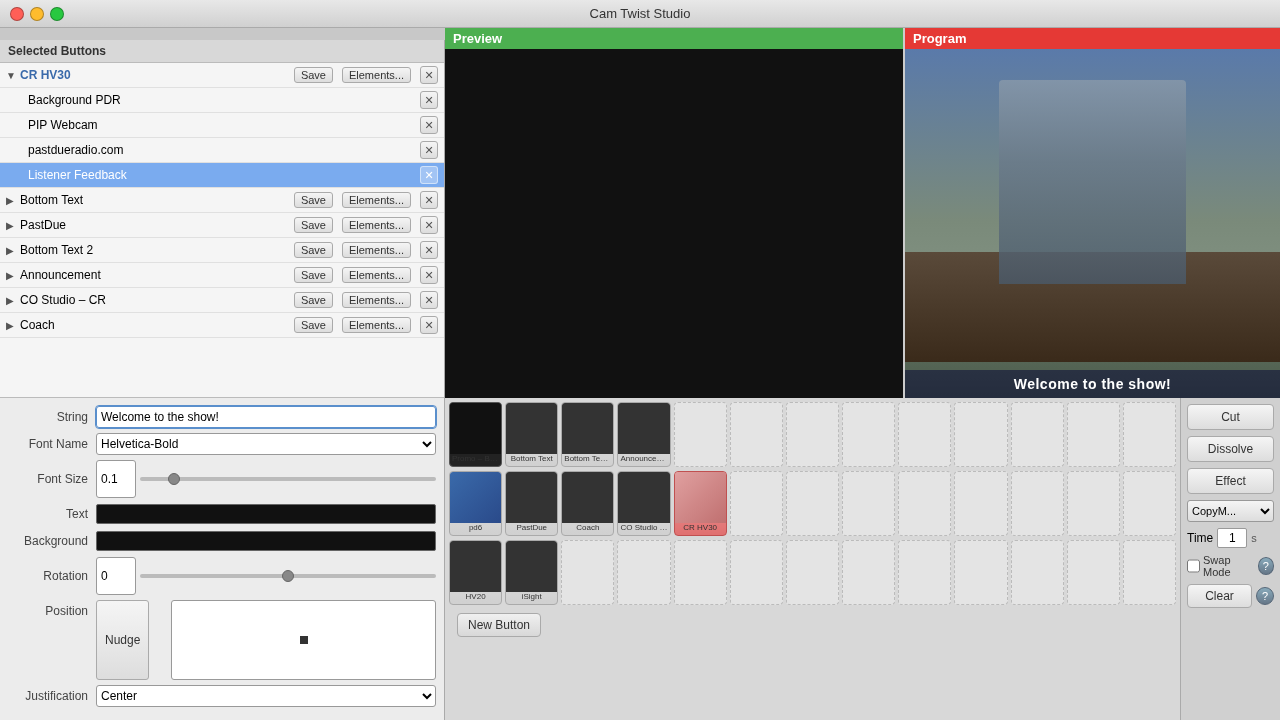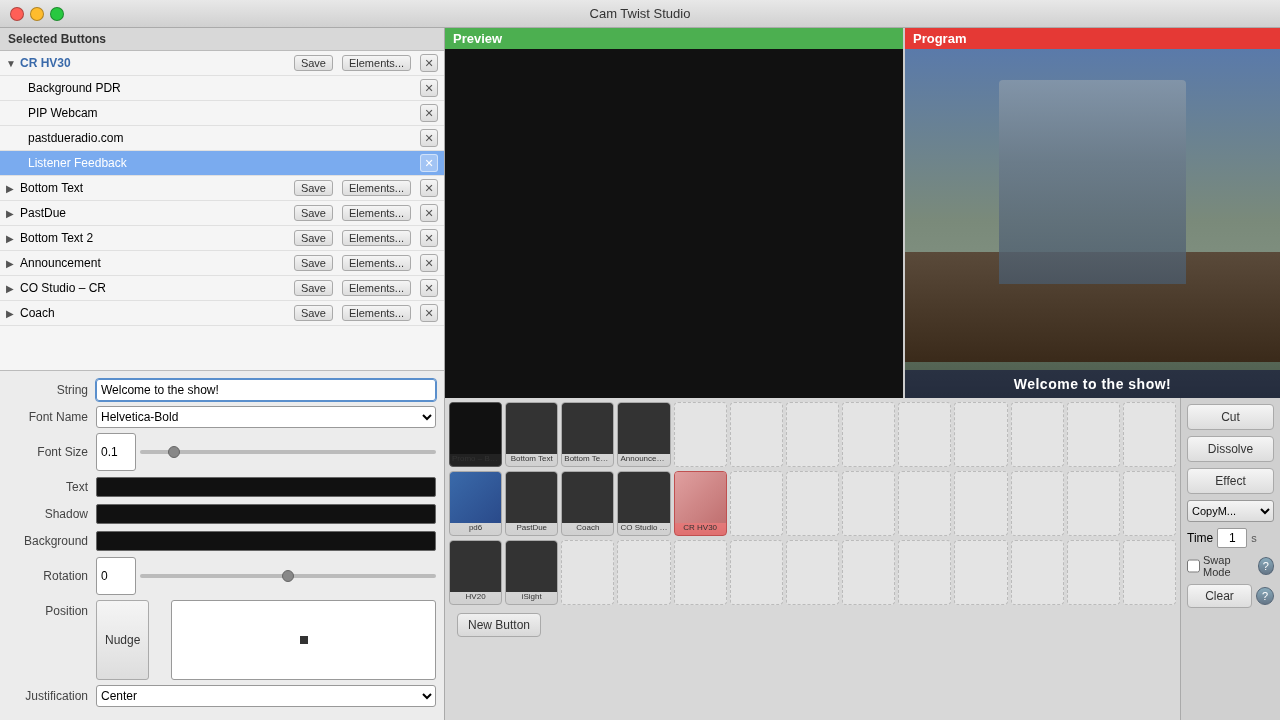--- a/index.html
+++ b/index.html
@@ -47,20 +47,21 @@
       background: #c8c8c8;
     }
     
     .left-panel {
       width: 445px;
       min-width: 445px;
       background: #be185d;
       border-right: 1px solid #aaa;
       display: flex;
       flex-direction: column;
+      margin-top: 12px;
     }
     .selected-buttons-header {
       background: #d8d8d8;
       border-bottom: 1px solid #bbb;
       padding: 4px 8px;
       font-weight: bold;
       font-size: 12px;
       color: #333;
     }
     .scene-list {
@@ -586,24 +587,20 @@
           <input class="prop-num" type="text" value="0.1" style="">
           <input type="range" class="prop-slider" min="0" max="1" step="0.01" value="0.1" style="">
         </div>
       </div>
 
       <div class="prop-row">
         <span class="prop-label">Text</span>
         <div class="color-preview" style="background:#111;"></div>
       </div>
 
-      <div class="prop-row">
-        <span class="prop-label">Shadow</span>
-        <div class="color-preview" style="background:#111;"></div>
-      </div>
 
       <div class="prop-row">
         <span class="prop-label">Background</span>
         <div class="color-preview" style="background:#111;"></div>
       </div>
 
       <div class="prop-row">
         <span class="prop-label">Rotation</span>
         <div class="prop-slider-row">
           <input class="prop-num" type="text" value="0" style="">

